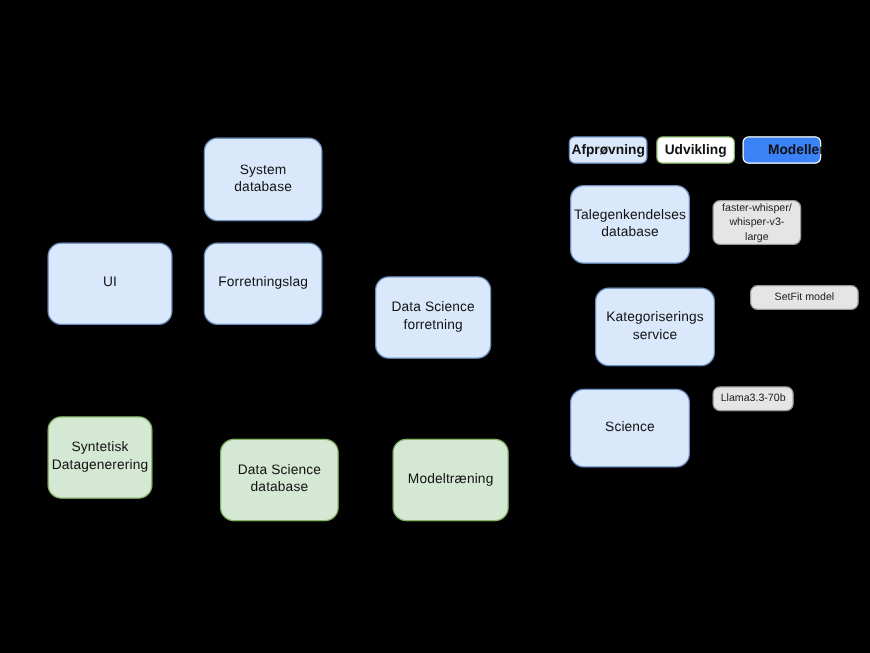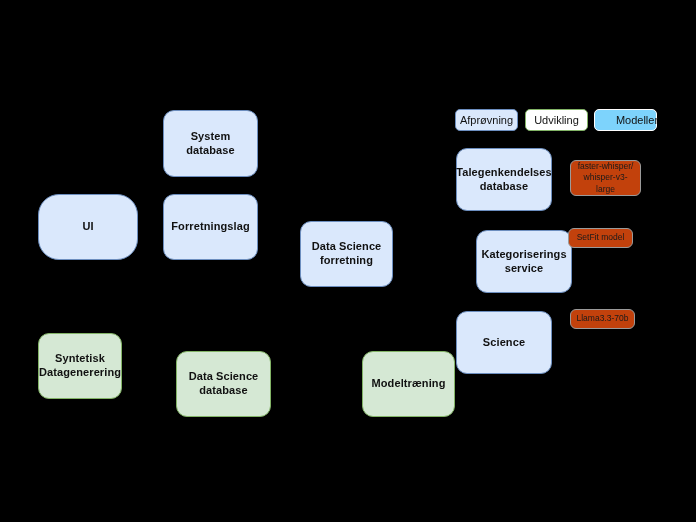--- a/index.html
+++ b/index.html
@@ -19,21 +19,21 @@
   
   .node {
     position: absolute;
     box-sizing: border-box;
     display: flex;
     align-items: center;
     justify-content: center;
     text-align: center;
     border-radius: 11px;
     font-size: 11px;
-    font-weight: 700;
+    font-weight: 400;
     line-height: 1.25;
     color: #111111;
     letter-spacing: 0.1px;
     padding: 2px 6px;
   }
   .node.blue {
     background: #dae8fc;
     border: 1.4px solid #6c8ebf;
   }
   .node.green {
@@ -44,48 +44,48 @@
   
   .legend-chip {
     position: absolute;
     box-sizing: border-box;
     display: flex;
     align-items: center;
     justify-content: center;
     height: 22px;
     border-radius: 5px;
     font-size: 11px;
-    font-weight: 400;
+    font-weight: 700;
     color: #111111;
     padding: 0 5px;
     white-space: nowrap;
   }
   .legend-chip.blue {
     background: #dae8fc;
     border: 1.4px solid #6c8ebf;
   }
   .legend-chip.green {
     background: #ffffff;
     border: 1.4px solid #82b366;
   }
   .legend-chip.white {
-    background: #7dd3fc;
+    background: #3b82f6;
     border: 1.2px solid #ffffff;
     padding-left: 28px;
   }
 
   
   .model-tag {
     position: absolute;
     box-sizing: border-box;
     display: flex;
     align-items: center;
     justify-content: center;
     text-align: center;
-    background: #c2410c;
+    background: #e5e5e5;
     border: 1px solid #9a9a9a;
     border-radius: 6px;
     font-size: 8.5px;
     font-weight: 400;
     line-height: 1.35;
     color: #1a1a1a;
     padding: 2px 4px;
   }
 
   
@@ -111,41 +111,41 @@
   <div class="edge" style="left:258px; top:253px; width:42px; height:1.4px;"></div>
   <div class="edge-dot" style="left:136px; top:225px;"></div>
   <div class="edge-dot" style="left:161px; top:225px;"></div>
   <div class="edge-dot" style="left:208px; top:176px;"></div>
   <div class="edge-dot" style="left:208px; top:194px;"></div>
 
   <div class="node blue" style="left:163px; top:110px; width:95px; height:67px;">
     <span>System database</span>
   </div>
 
-  <div class="node blue" style="left:38px; top:194px; width:100px; height:66px;border-radius:21px;">
+  <div class="node blue" style="left:38px; top:194px; width:100px; height:66px;">
     <span>UI</span>
   </div>
 
   <div class="node blue" style="left:163px; top:194px; width:95px; height:66px;">
     <span>Forretningslag</span>
   </div>
 
   <div class="node blue" style="left:300px; top:221px; width:93px; height:66px;align-items:center;">
     <span>Data Science forretning</span>
   </div>
 
   <div class="node green" style="left:38px; top:333px; width:84px; height:66px;">
     <span>Syntetisk Datagenerering</span>
   </div>
 
   <div class="node green" style="left:176px; top:351px; width:95px; height:66px;">
     <span>Data Science database</span>
   </div>
 
-  <div class="node green" style="left:314px; top:351px; width:93px; height:66px;margin-left:48px;">
+  <div class="node green" style="left:314px; top:351px; width:93px; height:66px;">
     <span>Modeltræning</span>
   </div>
 
   <div class="legend-chip blue" style="left:455px; top:109px; width:63px;">
     <span>Afprøvning</span>
   </div>
   <div class="legend-chip green" style="left:525px; top:109px; width:63px;">
     <span>Udvikling</span>
   </div>
   <div class="legend-chip white" style="left:594px; top:109px; width:63px;">
@@ -155,21 +155,21 @@
   <div class="node blue" style="left:456px; top:148px; width:96px; height:63px;">
     <span>Talegenkendelses database</span>
   </div>
   <div class="model-tag" style="left:570px; top:160px; width:71px; height:36px;">
     <span>faster-whisper/ whisper-v3-large</span>
   </div>
 
   <div class="node blue" style="left:476px; top:230px; width:96px; height:63px;">
     <span>Kategoriserings service</span>
   </div>
-  <div class="model-tag" style="left:568px; top:228px; width:65px; height:20px;">
+  <div class="model-tag" style="left:600px; top:228px; width:87px; height:20px;">
     <span>SetFit model</span>
   </div>
 
   <div class="node blue" style="left:456px; top:311px; width:96px; height:63px;">
     <span>Science</span>
   </div>
   <div class="model-tag" style="left:570px; top:309px; width:65px; height:20px;">
     <span>Llama3.3-70b</span>
   </div>
 

